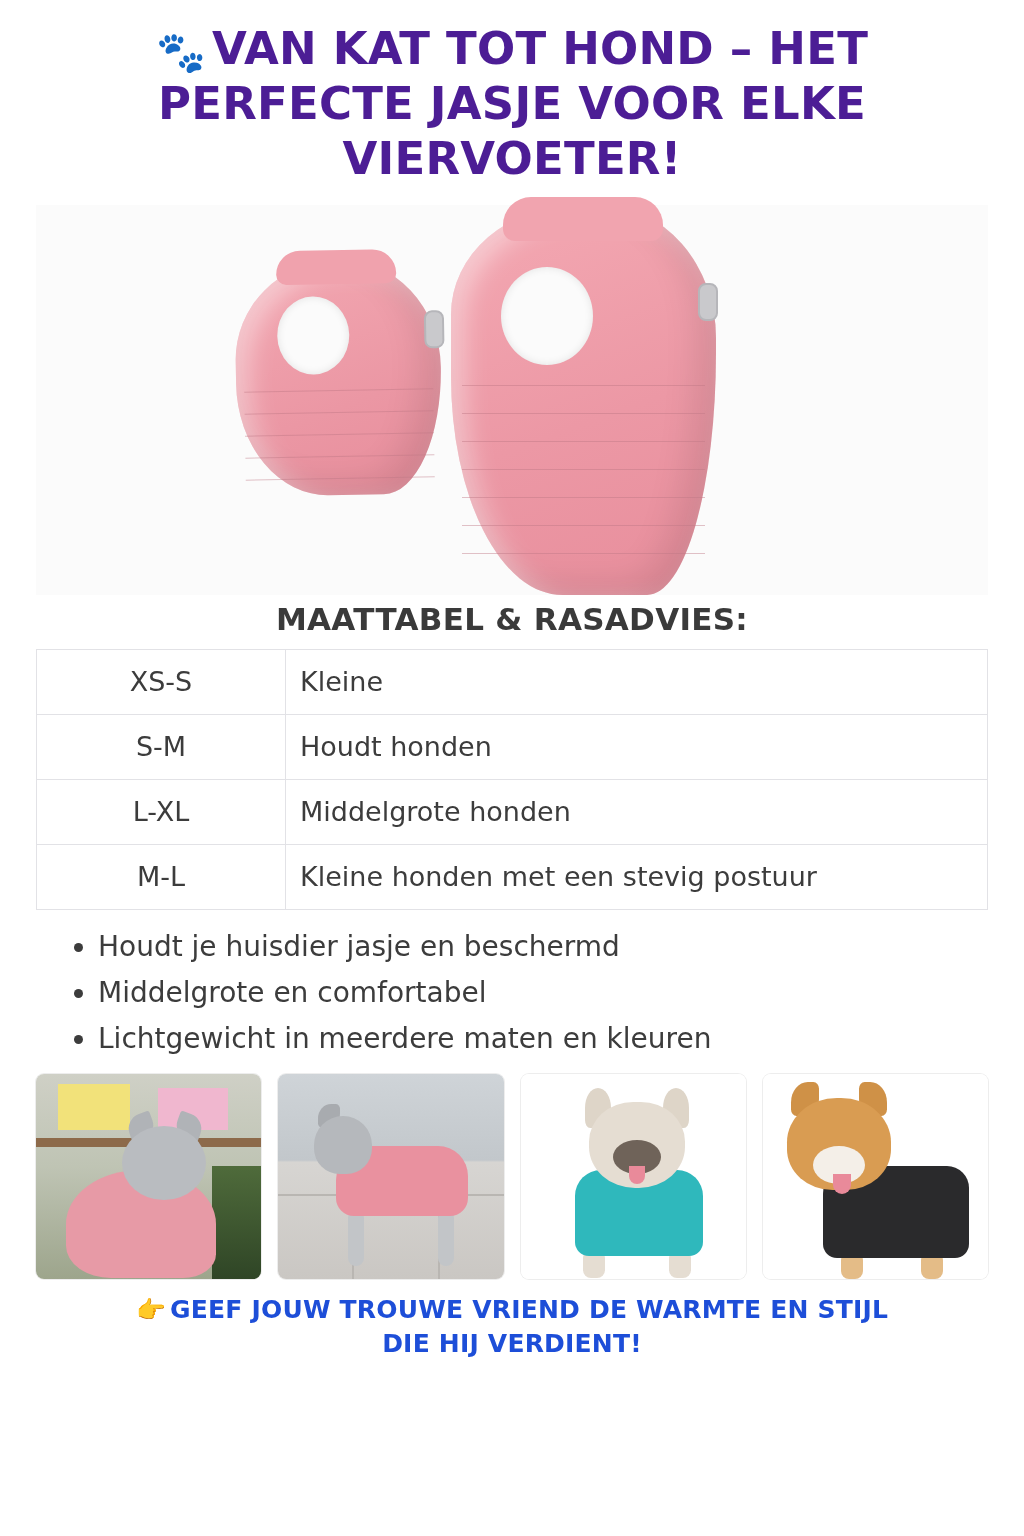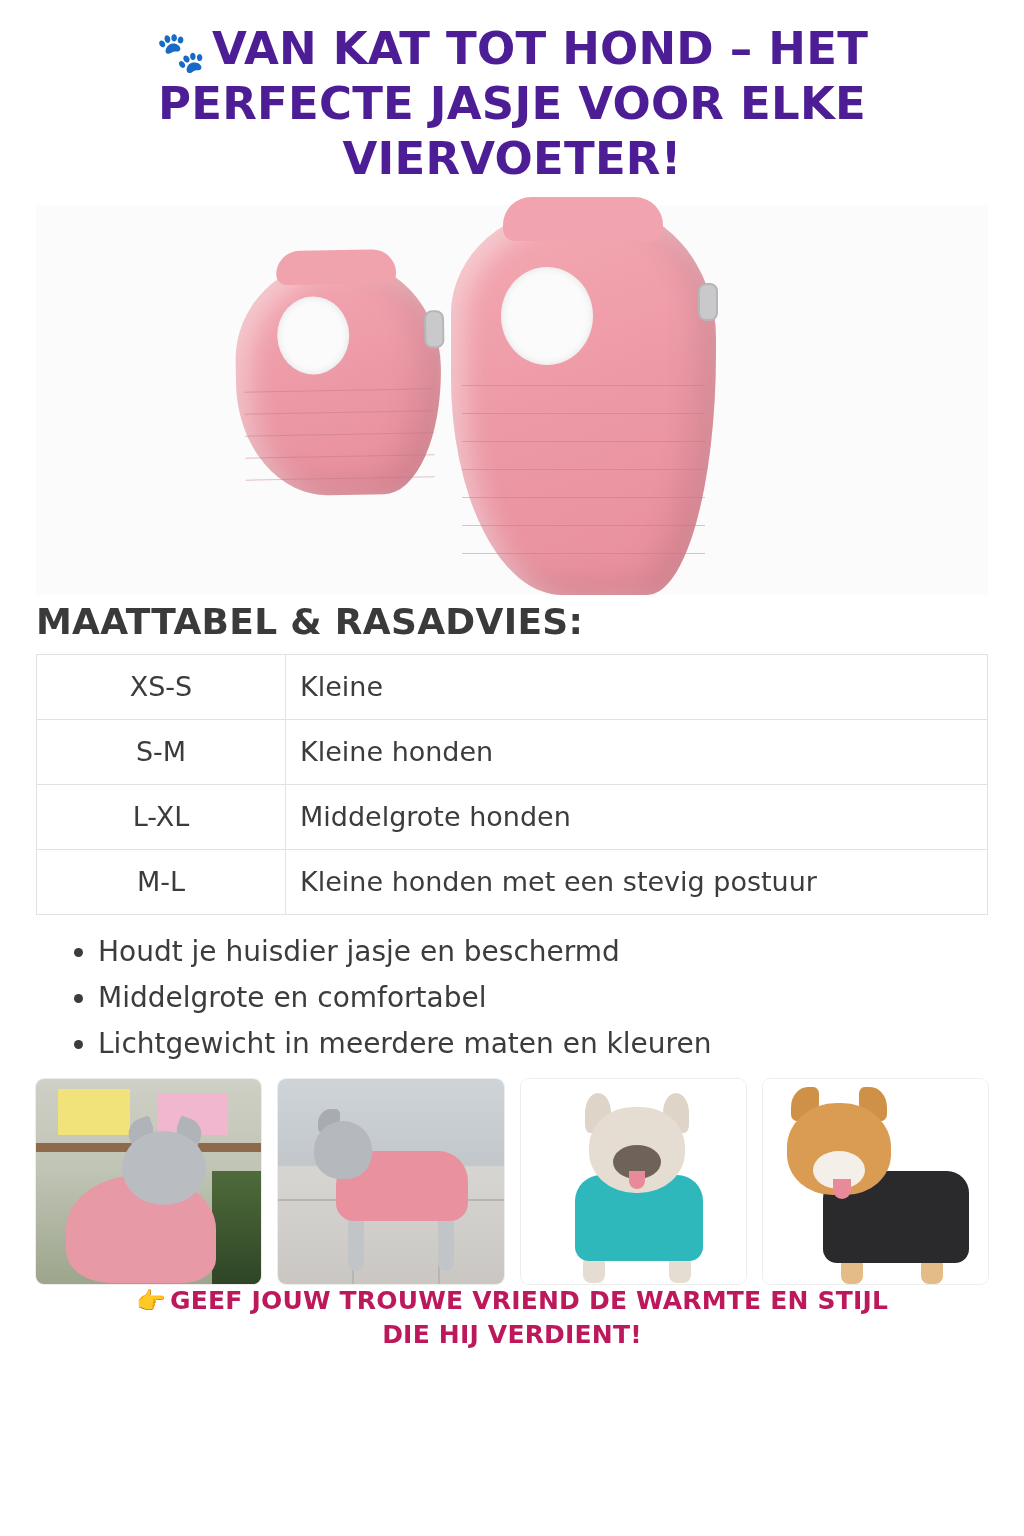--- a/index.html
+++ b/index.html
@@ -133,23 +133,23 @@
     position: absolute;
     width: 16px;
     height: 34px;
     border-radius: 8px;
     background: #c9c9cc;
     border: 2px solid #b6b6ba;
   }
 
   
   .section-title {
-    text-align: left;
+    text-align: center;
     font-weight: bold;
-    font-size: 36px;
+    font-size: 31px;
     color: #3a3a3a;
     margin: 6px 0 12px 0;
     letter-spacing: 0.3px;
   }
   table.size-table {
     width: 100%;
     border-collapse: collapse;
     font-size: 27px;
     color: #3c3c3c;
   }
@@ -230,24 +230,25 @@
   .p4 .head { position:absolute; left:24px; top:24px; width:104px; height:92px; background:#d99c52; border-radius:48% 48% 44% 44%; }
   .p4 .ear1 { position:absolute; left:28px; top:8px; width:28px; height:34px; background:#cf9147; border-radius:60% 20% 50% 20%; }
   .p4 .ear2 { position:absolute; left:96px; top:8px; width:28px; height:34px; background:#cf9147; border-radius:20% 60% 20% 50%; }
   .p4 .muzzle { position:absolute; left:50px; top:72px; width:52px; height:38px; background:#f4efe8; border-radius:50%; }
   .p4 .tongue { position:absolute; left:70px; top:100px; width:18px; height:20px; background:#e98a9a; border-radius:0 0 9px 9px; }
   .p4 .legl { position:absolute; left:78px; top:178px; width:22px; height:27px; background:#e4bc87; border-radius:8px; }
   .p4 .legr { position:absolute; left:158px; top:178px; width:22px; height:27px; background:#e4bc87; border-radius:8px; }
 
   
   .cta {
+    margin-top: 14px;
     text-align: center;
     font-weight: bold;
     font-size: 25px;
-    color: #be185d;
+    color: #1d4ed8;
     line-height: 1.35;
     letter-spacing: 0.2px;
   }
   .cta .hand { font-size: 24px; margin-right: 4px; }
   .cta .line2 { display: block; }
 </style>
 </head>
 <body>
 
 <div class="page">
@@ -285,21 +286,21 @@
   <div class="section-title">MAATTABEL &amp; RASADVIES:</div>
 
   <table class="size-table">
     <tbody>
       <tr>
         <td class="size-col">XS-S</td>
         <td>Kleine</td>
       </tr>
       <tr>
         <td class="size-col">S-M</td>
-        <td>Kleine honden</td>
+        <td>Houdt honden</td>
       </tr>
       <tr>
         <td class="size-col">L-XL</td>
         <td>Middelgrote honden</td>
       </tr>
       <tr>
         <td class="size-col">M-L</td>
         <td>Kleine honden met een stevig postuur</td>
       </tr>
     </tbody>

